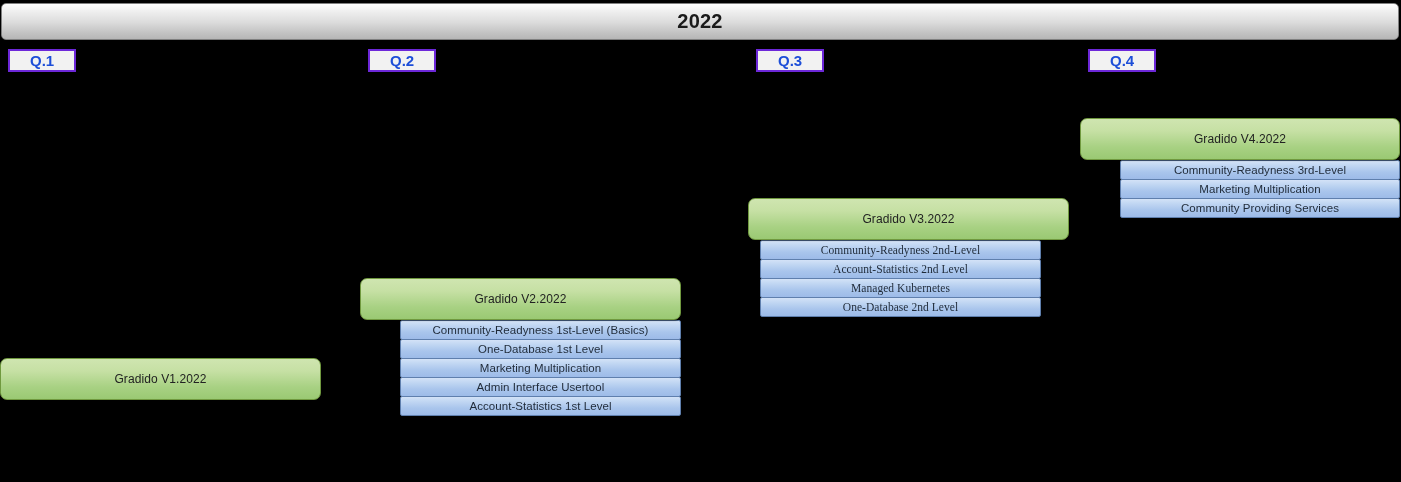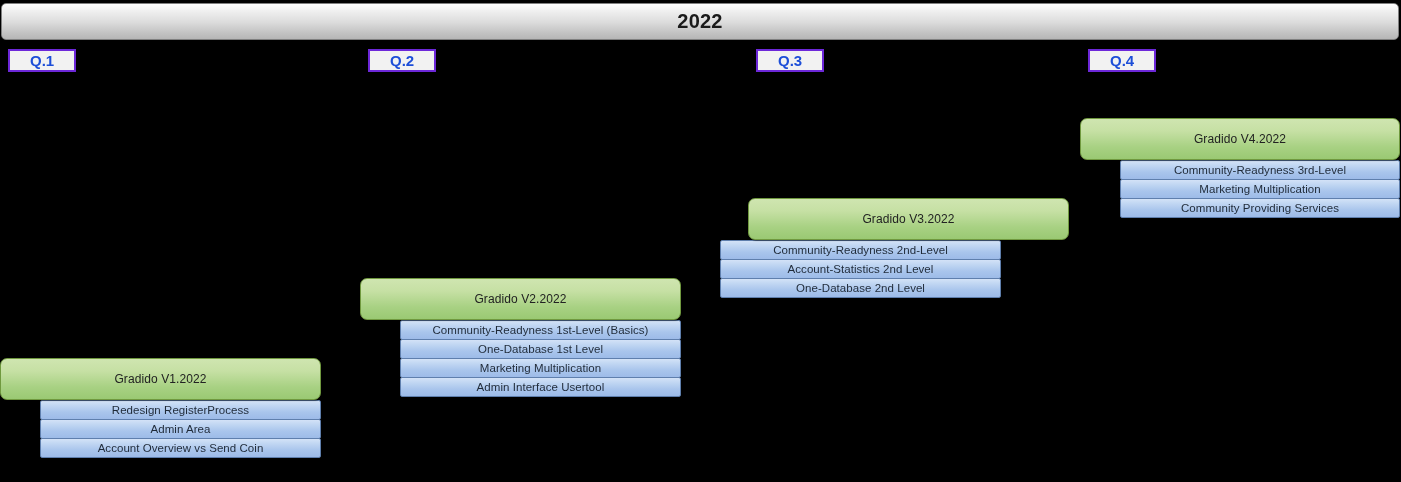--- a/index.html
+++ b/index.html
@@ -132,61 +132,56 @@
       <div class="quarter-label" style="left: 368px;">Q.2</div>
       <div class="quarter-label" style="left: 729px; margin-left: 27px;">Q.3</div>
       <div class="quarter-label" style="left: 1088px;">Q.4</div>
     </div>
 
   <div id="release-groups">
       <div class="release-group" style="left: 0px; top: 358px;">
         <div class="release-header" style="width: 321px;">
           <span class="release-title">Gradido V1.2022</span>
         </div>
-        <div class="feature-list" style="margin-left: 40px; width: 281px;">
-          <div class="feature-item">
-            <span class="feature-label">Redesign RegisterProcess</span>
-          </div>
-          <div class="feature-item">
-            <span class="feature-label">Admin Area</span>
-          </div>
-          <div class="feature-item">
-            <span class="feature-label">Account Overview vs Send Coin</span>
-          </div>
-        </div>
       </div>
       <div class="release-group" style="left: 360px; top: 278px;">
         <div class="release-header" style="width: 321px;">
           <span class="release-title">Gradido V2.2022</span>
         </div>
         <div class="feature-list" style="margin-left: 40px; width: 281px;">
           <div class="feature-item">
             <span class="feature-label">Community-Readyness 1st-Level (Basics)</span>
           </div>
           <div class="feature-item">
             <span class="feature-label">One-Database 1st Level</span>
           </div>
           <div class="feature-item">
             <span class="feature-label">Marketing Multiplication</span>
           </div>
           <div class="feature-item">
             <span class="feature-label">Admin Interface Usertool</span>
           </div>
+          <div class="feature-item">
+            <span class="feature-label">Account-Statistics 1st Level</span>
+          </div>
         </div>
       </div>
       <div class="release-group" style="left: 720px; top: 198px;">
         <div class="release-header" style="width: 321px; margin-left: 28px;">
           <span class="release-title">Gradido V3.2022</span>
         </div>
-        <div class="feature-list" style="width: 281px;">
+        <div class="feature-list" style="margin-left: 40px; width: 281px; font-family: Liberation Serif, serif;">
           <div class="feature-item">
             <span class="feature-label">Community-Readyness 2nd-Level</span>
           </div>
           <div class="feature-item">
             <span class="feature-label">Account-Statistics 2nd Level</span>
+          </div>
+          <div class="feature-item">
+            <span class="feature-label">Managed Kubernetes</span>
           </div>
           <div class="feature-item">
             <span class="feature-label">One-Database 2nd Level</span>
           </div>
         </div>
       </div>
       <div class="release-group" style="left: 1080px; top: 118px;">
         <div class="release-header" style="width: 320px;">
           <span class="release-title">Gradido V4.2022</span>
         </div>

